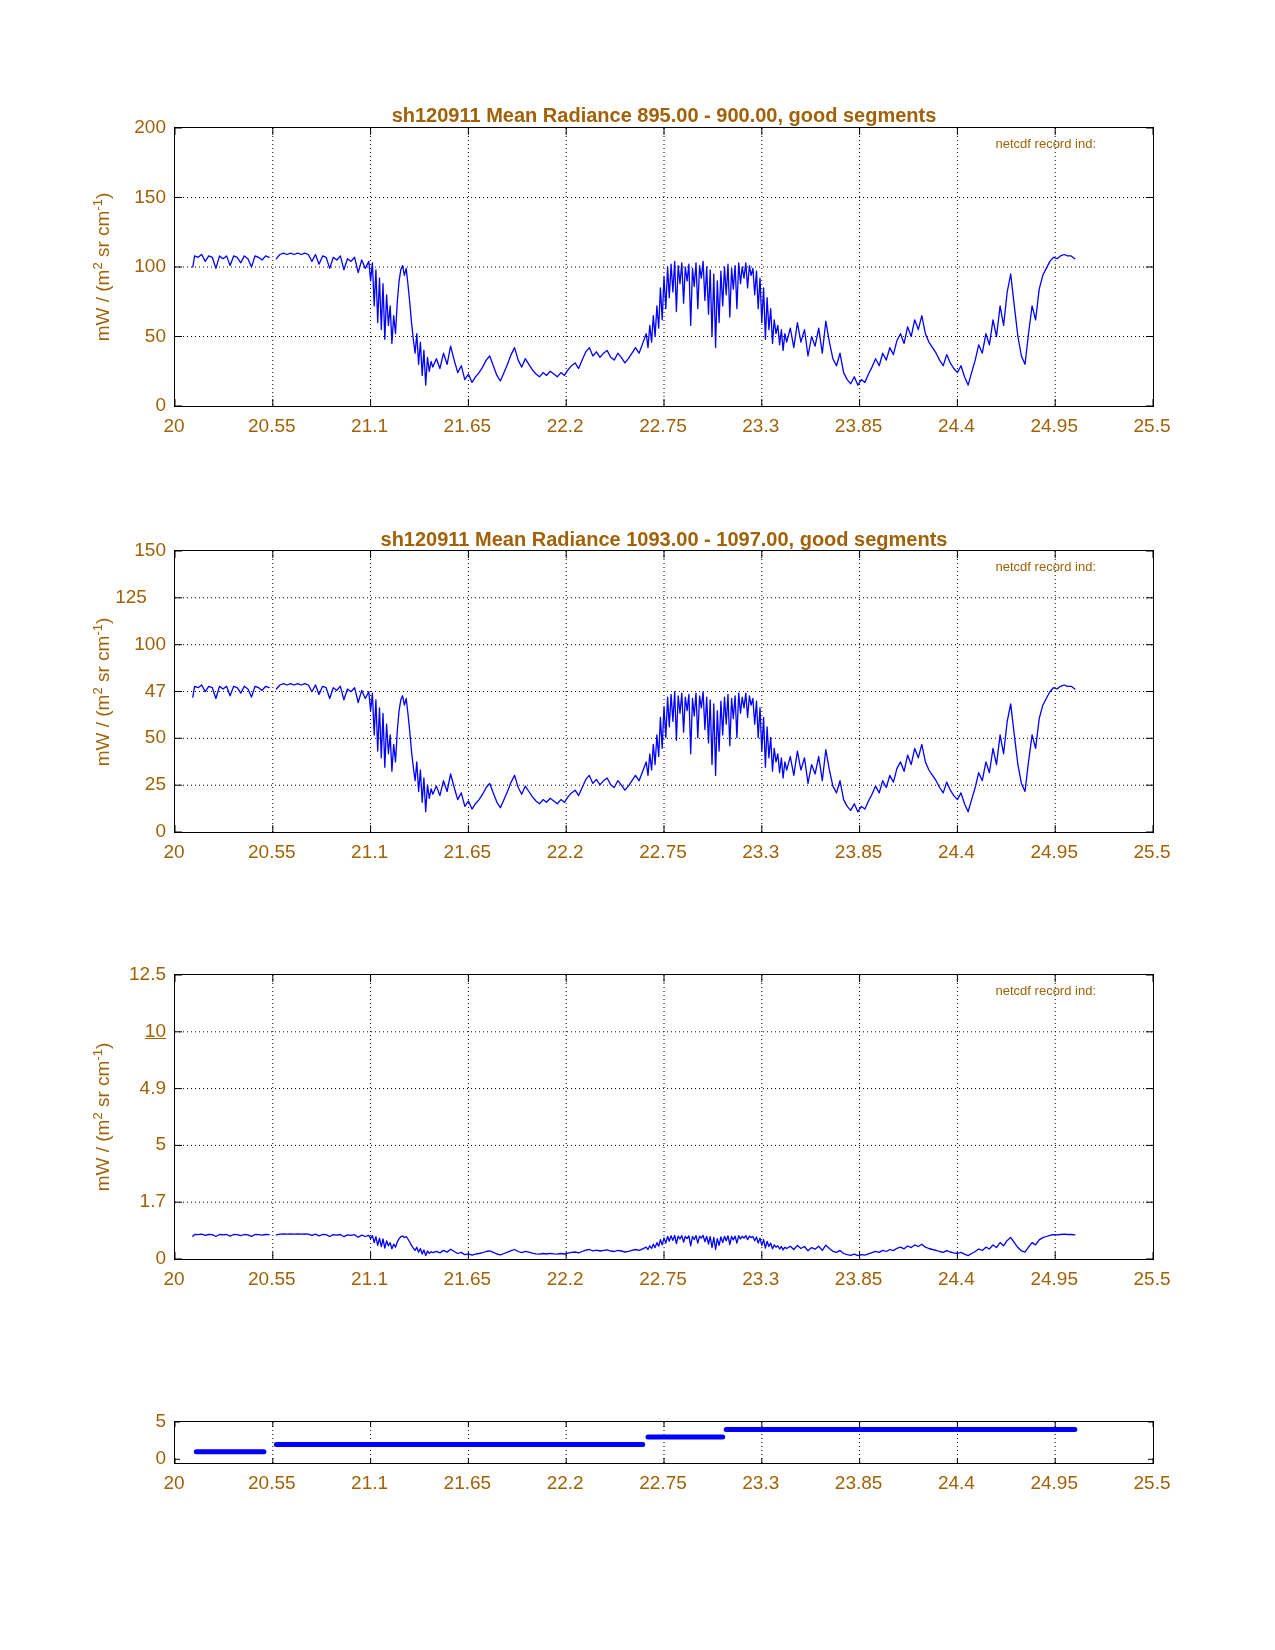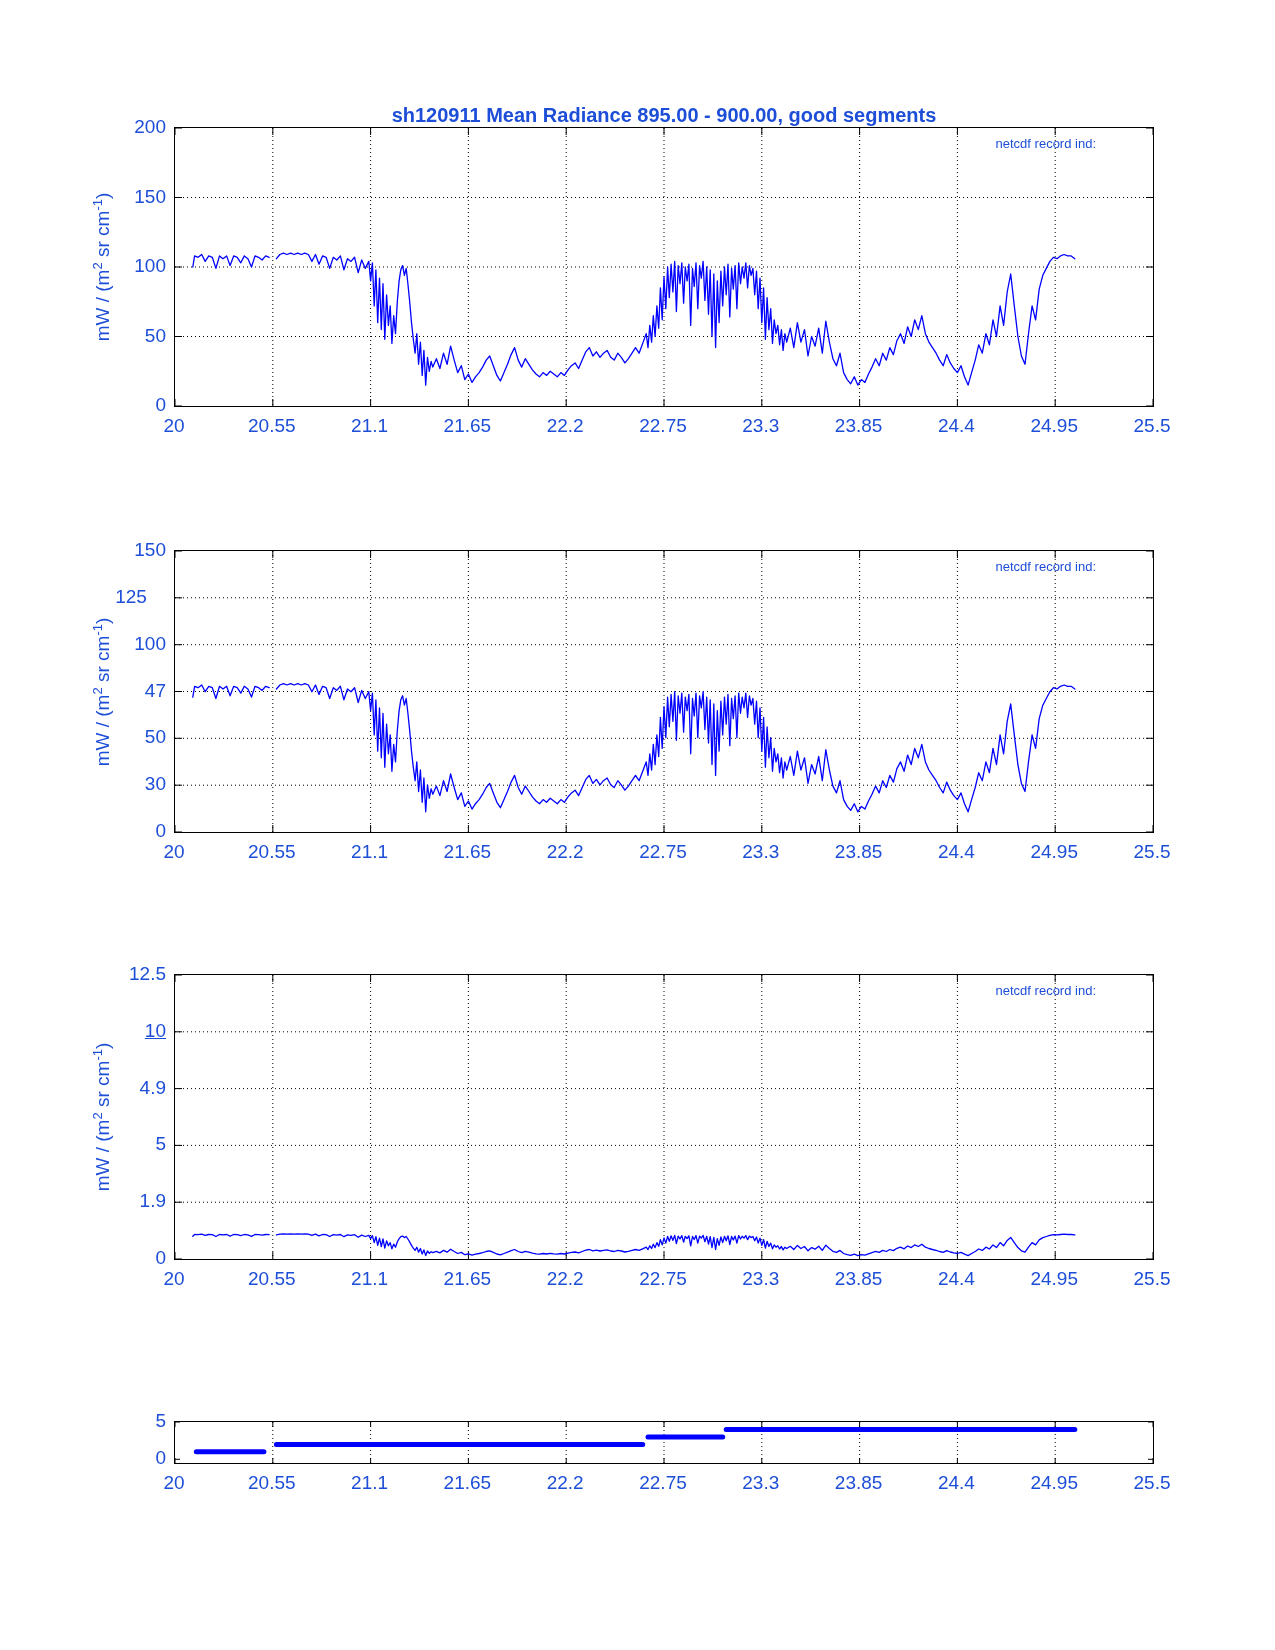--- a/index.html
+++ b/index.html
@@ -1,17 +1,17 @@
 <!DOCTYPE html>
 <html><head>
 <meta charset="utf-8">
 <style>
   html,body{margin:0;padding:0;background:#ffffff;}
   .page{position:relative;width:1275px;height:1650px;background:#fff;
-        font-family:"Liberation Sans",sans-serif;color:#1d4ed8;overflow:hidden;}
+        font-family:"Liberation Sans",sans-serif;color:#a16207;overflow:hidden;}
   .panel{position:absolute;left:0;top:0;width:100%;height:100%;pointer-events:none;}
   .plot-title{position:absolute;text-align:center;font-size:20px;line-height:24px;white-space:nowrap;}
   .plotbox{position:absolute;border:1px solid #000;box-sizing:border-box;background:#fff;}
   .plotbox svg{position:absolute;left:0;top:0;width:100%;height:100%;display:block;}
   .annot{position:absolute;right:57px;top:8px;font-size:13px;line-height:16px;}
   .xtick{position:absolute;width:90px;text-align:center;font-size:19px;line-height:22px;}
   .ytick{position:absolute;width:70px;text-align:right;font-size:19px;line-height:24px;}
   .ylabwrap{position:absolute;width:0;height:0;}
   .ylab{position:absolute;left:0;top:0;transform:translate(-50%,-50%) rotate(-90deg);
         white-space:nowrap;font-size:19px;}
@@ -94,20 +94,21 @@
       <span class="xtick" style="left: 1009.2px; top: 415px;">24.95</span>
       <span class="xtick" style="left: 1107px; top: 415px;">25.5</span>
       <span class="ytick" style="left: 96px; top: 393px;">0</span>
       <span class="ytick" style="left: 96px; top: 323.5px;">50</span>
       <span class="ytick" style="left: 96px; top: 254px;">100</span>
       <span class="ytick" style="left: 96px; top: 184.5px;">150</span>
       <span class="ytick" style="left: 96px; top: 115px;">200</span>
     </section>
 
   <section class="panel">
+    <h2 class="plot-title" style="left:174px;width:980px;top:510px;">sh120911 Mean Radiance 1093.00 - 1097.00, good segments</h2>
     <div class="ylabwrap" style="left:102px;top:692px;">
       <span class="ylab"><span>mW / (m</span><sup>2</sup><span> sr cm</span><sup>-1</sup><span>)</span></span>
     </div>
     <div class="plotbox" style="left:174px;top:550px;width:980px;height:283px;">
       <svg preserveAspectRatio="none" viewBox="0 0 978 281">
           <line x1="0" y1="281" x2="0" y2="274" class="tick"></line>
           <line x1="0" y1="0" x2="0" y2="7" class="tick"></line>
           <line x1="97.8" y1="0" x2="97.8" y2="281" class="grid"></line>
           <line x1="97.8" y1="281" x2="97.8" y2="274" class="tick"></line>
           <line x1="97.8" y1="0" x2="97.8" y2="7" class="tick"></line>
@@ -166,21 +167,21 @@
       <span class="xtick" style="left: 324.6px; top: 841px;">21.1</span>
       <span class="xtick" style="left: 422.4px; top: 841px;">21.65</span>
       <span class="xtick" style="left: 520.2px; top: 841px;">22.2</span>
       <span class="xtick" style="left: 618px; top: 841px;">22.75</span>
       <span class="xtick" style="left: 715.8px; top: 841px;">23.3</span>
       <span class="xtick" style="left: 813.6px; top: 841px;">23.85</span>
       <span class="xtick" style="left: 911.4px; top: 841px;">24.4</span>
       <span class="xtick" style="left: 1009.2px; top: 841px;">24.95</span>
       <span class="xtick" style="left: 1107px; top: 841px;">25.5</span>
       <span class="ytick" style="left: 96px; top: 819px;">0</span>
-      <span class="ytick" style="left: 96px; top: 772.2px;">30</span>
+      <span class="ytick" style="left: 96px; top: 772.2px;">25</span>
       <span class="ytick" style="left: 96px; top: 725.3px;">50</span>
       <span class="ytick" style="left: 96px; top: 678.5px;">47</span>
       <span class="ytick" style="left: 96px; top: 631.7px;">100</span>
       <span class="ytick" style="left: 96px; top: 584.8px; text-align: center;">125</span>
       <span class="ytick" style="left: 96px; top: 538px;">150</span>
     </section>
 
   <section class="panel">
     <div class="ylabwrap" style="left:102px;top:1117px;">
       <span class="ylab"><span>mW / (m</span><sup>2</sup><span> sr cm</span><sup>-1</sup><span>)</span></span>
@@ -244,21 +245,21 @@
       <span class="xtick" style="left: 324.6px; top: 1268px;">21.1</span>
       <span class="xtick" style="left: 422.4px; top: 1268px;">21.65</span>
       <span class="xtick" style="left: 520.2px; top: 1268px;">22.2</span>
       <span class="xtick" style="left: 618px; top: 1268px;">22.75</span>
       <span class="xtick" style="left: 715.8px; top: 1268px;">23.3</span>
       <span class="xtick" style="left: 813.6px; top: 1268px;">23.85</span>
       <span class="xtick" style="left: 911.4px; top: 1268px;">24.4</span>
       <span class="xtick" style="left: 1009.2px; top: 1268px;">24.95</span>
       <span class="xtick" style="left: 1107px; top: 1268px;">25.5</span>
       <span class="ytick" style="left: 96px; top: 1246px;">0</span>
-      <span class="ytick" style="left: 96px; top: 1189.2px;">1.9</span>
+      <span class="ytick" style="left: 96px; top: 1189.2px;">1.7</span>
       <span class="ytick" style="left: 96px; top: 1132.4px;">5</span>
       <span class="ytick" style="left: 96px; top: 1075.6px;">4.9</span>
       <span class="ytick" style="left: 96px; top: 1018.8px; text-decoration: underline;">10</span>
       <span class="ytick" style="left: 96px; top: 962px;">12.5</span>
     </section>
 
   <section class="panel">
     <div class="plotbox" style="left:174px;top:1421px;width:980px;height:43px;">
       <svg preserveAspectRatio="none" viewBox="0 0 978 41">
           <line x1="0" y1="41" x2="0" y2="36" class="tick"></line>

